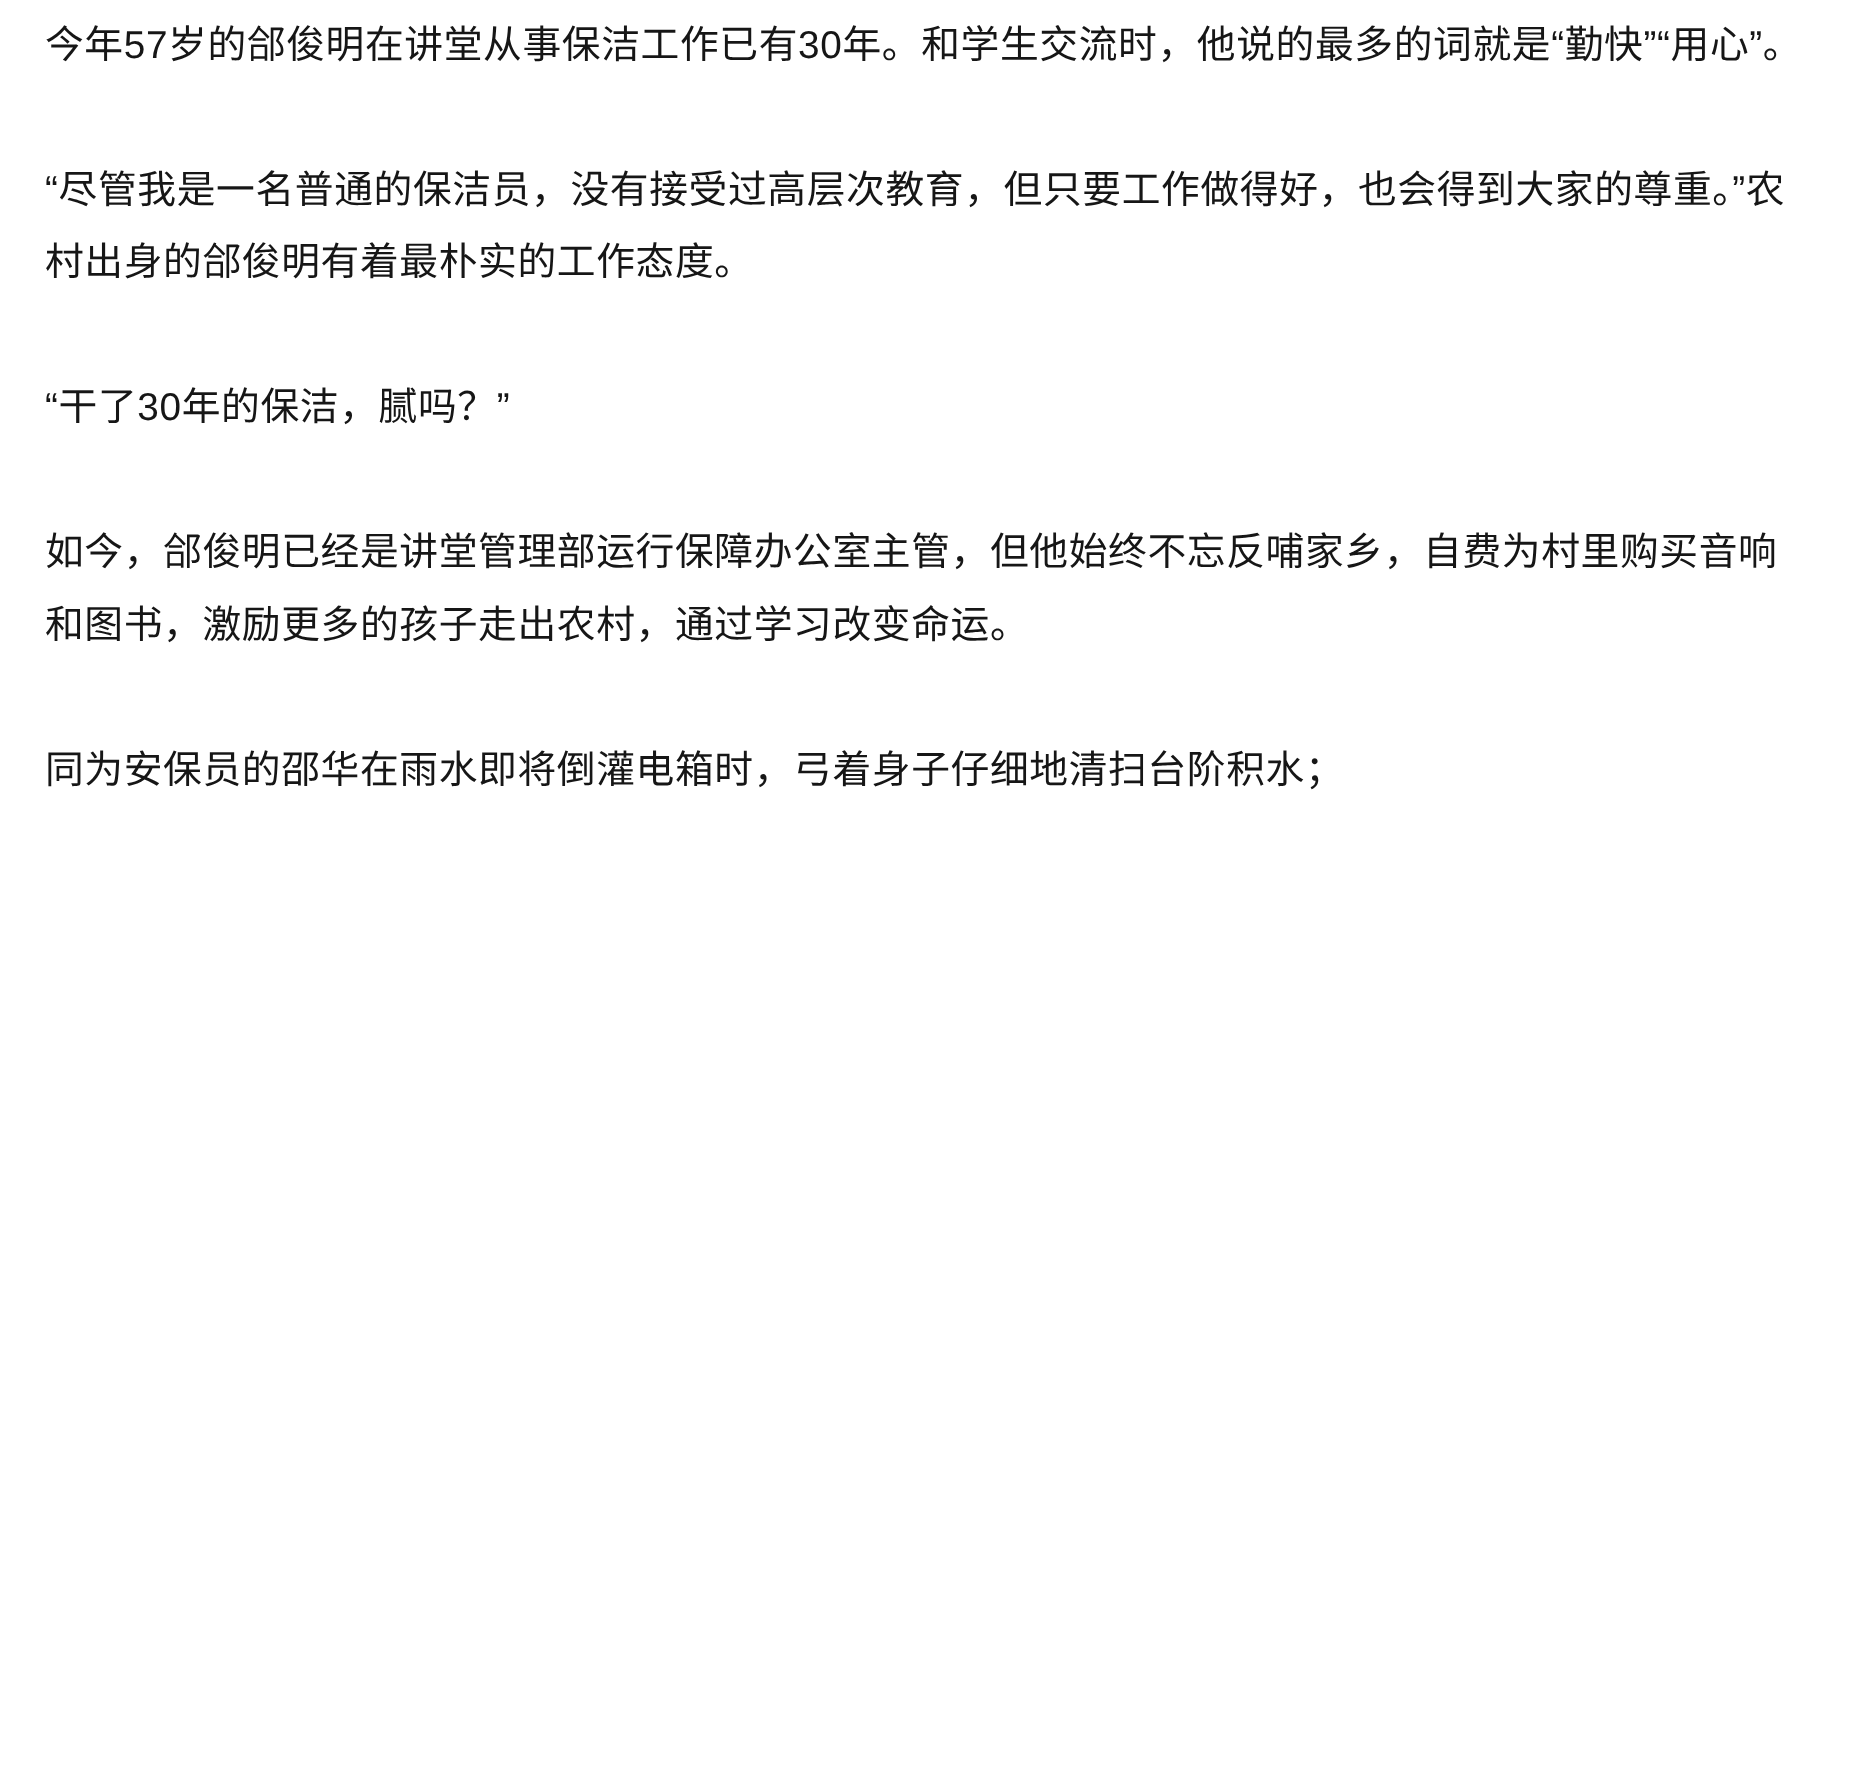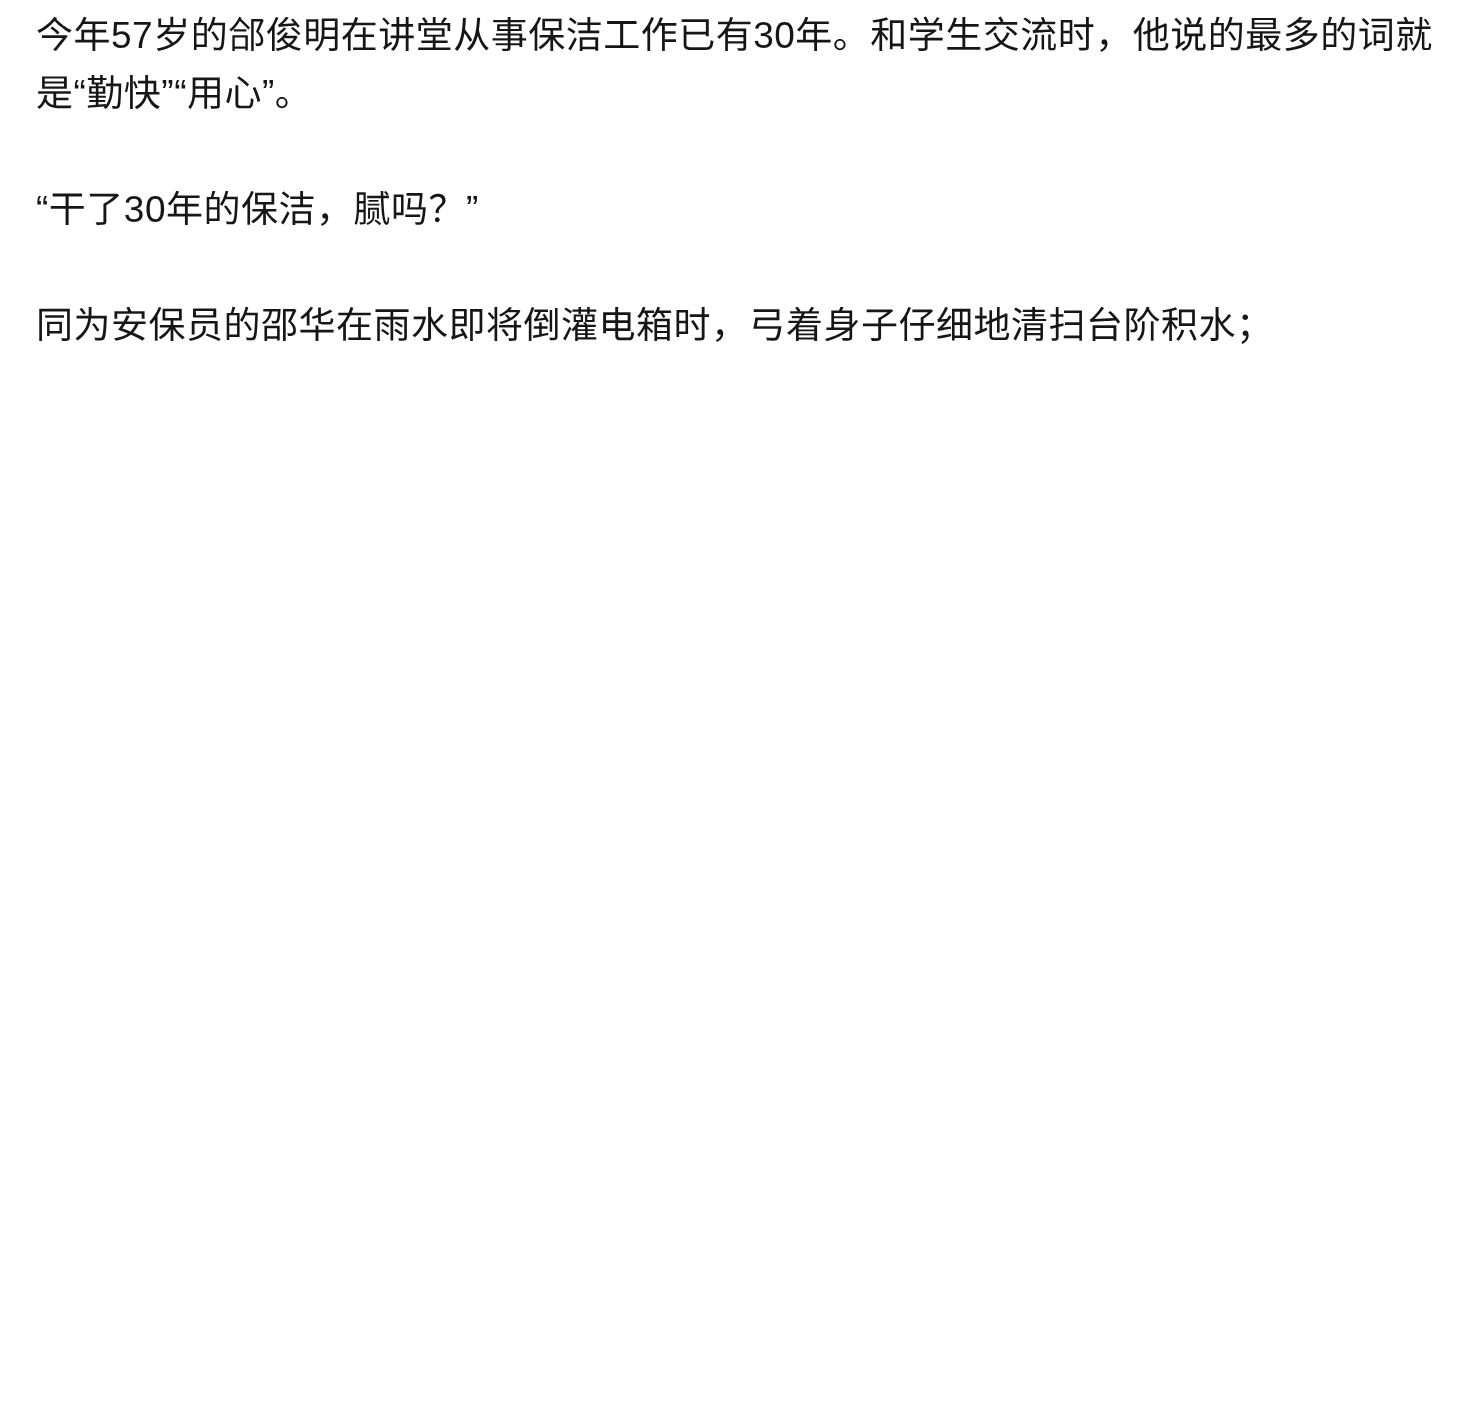--- a/index.html
+++ b/index.html
@@ -10,21 +10,21 @@
   body {
     width: 1482px;
     height: 1416px;
     overflow: hidden;
   }
   .article {
     box-sizing: border-box;
     width: 1482px;
     padding: 7px 34px 0 36px;
     font-family: "Liberation Sans", "DejaVu Sans", sans-serif;
-    font-size: 37px;
+    font-size: 31px;
     line-height: 58px;
     color: #161616;
     letter-spacing: 0.5px;
     text-align: left;
     word-break: break-all;
   }
   .article p {
     margin: 0 0 58px 0;
   }
   .article .line {
@@ -32,18 +32,24 @@
   }
 </style>
 </head>
 <body>
 
 <main class="article">
   <p>
     <span class="line">今年57岁的郃俊明在讲堂从事保洁工作已有30年。和学生交流时，他说的最多的词就是“勤快”“用心”。</span>
   </p>
   <p>
+    <span class="line">“尽管我是一名普通的保洁员，没有接受过高层次教育，但只要工作做得好，也会得到大家的尊重。”农村出身的郃俊明有着最朴实的工作态度。</span>
+  </p>
+  <p>
     <span class="line">“干了30年的保洁，腻吗？”</span>
+  </p>
+  <p>
+    <span class="line">如今，郃俊明已经是讲堂管理部运行保障办公室主管，但他始终不忘反哺家乡，自费为村里购买音响和图书，激励更多的孩子走出农村，通过学习改变命运。</span>
   </p>
   <p>
     <span class="line">同为安保员的邵华在雨水即将倒灌电箱时，弓着身子仔细地清扫台阶积水；</span>
   </p>
 </main>
 
 </body></html>

